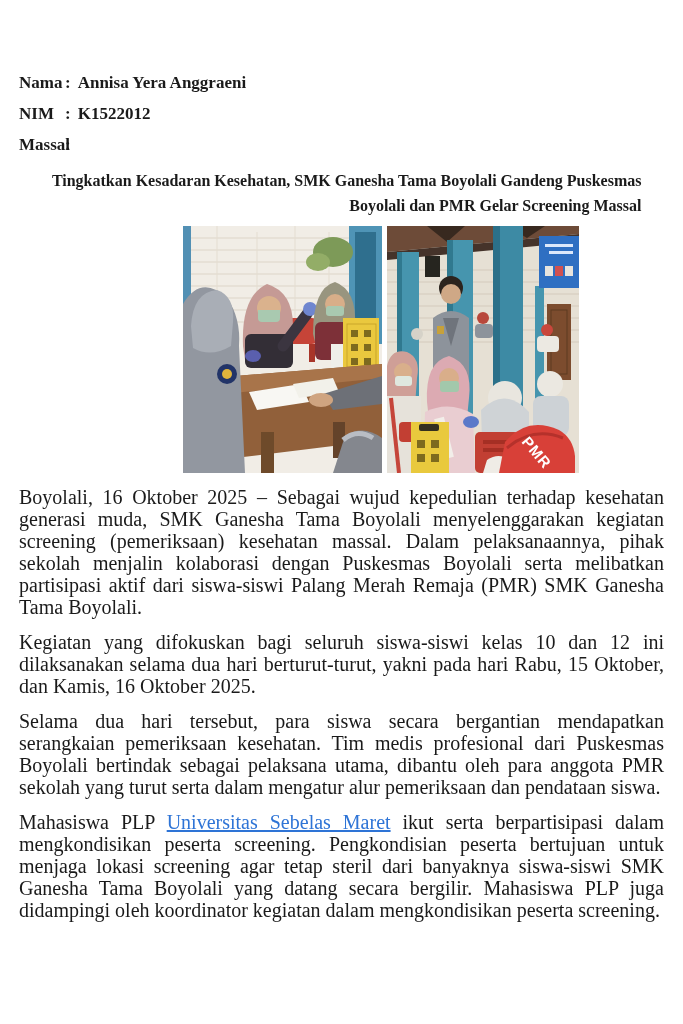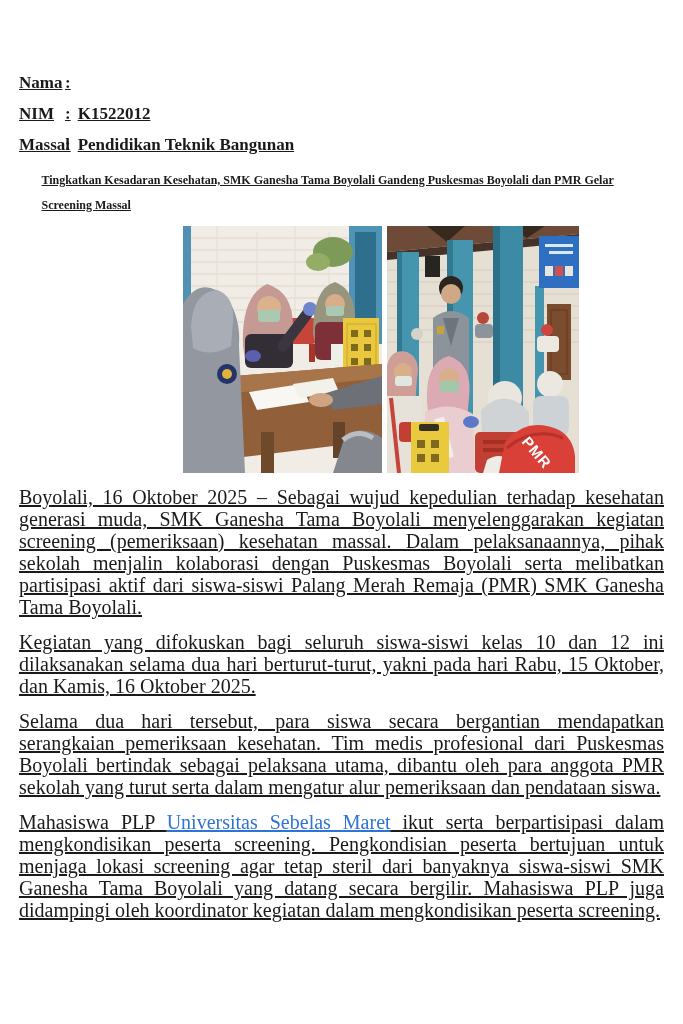--- a/index.html
+++ b/index.html
@@ -5,55 +5,54 @@
   * { box-sizing: border-box; }
   html,body { margin:0; padding:0; background:#ffffff; }
   .page {
     width: 683px; height: 1024px;
     background: #ffffff;
     font-family: "Liberation Serif", "DejaVu Serif", serif;
     color: #1a1a1a;
     padding: 72px 19px 0 19px;
     overflow: hidden;
     position: relative;
-    text-decoration: underline;
   }
   .hdr-row { display: flex; font-weight: bold; font-size: 17px; line-height: 22px; margin-bottom: 9px; }
   .hdr-label { width: 46px; flex: 0 0 46px; }
   .hdr-colon { flex: 0 0 auto; }
   .hdr-value { margin-left: 7px; }
   .title {
-    font-size: 12px; font-weight: bold; text-align: left;
+    font-size: 16px; font-weight: bold; text-align: right;
     line-height: 25px; margin: 12px auto 0 auto; max-width: 600px;
   }
   .photos { display: flex; gap: 5px; margin: 8px 0 0 164px; }
   .photo { display:block; flex: 0 0 auto; }
   .article { margin-top: 13px; font-size: 20px; line-height: 22px; text-align: justify; }
   .article p { margin: 0 0 13px 0; }
   .doclink { color: #2e74d6; text-decoration: underline; cursor: pointer; }
 </style>
 </head>
 <body>
 
 <div class="page">
 
   <div>
     <div class="hdr-row">
       <span class="hdr-label">Nama</span>
         <span class="hdr-colon">:</span>
+        <span class="hdr-value">Annisa Yera Anggraeni</span>
     </div>
     <div class="hdr-row">
       <span class="hdr-label">NIM</span>
         <span class="hdr-colon">:</span>
         <span class="hdr-value">K1522012</span>
     </div>
     <div class="hdr-row">
       <span class="hdr-label">Massal</span>
         <span class="hdr-colon">:</span>
-        <span class="hdr-value">Pendidikan Teknik Bangunan</span>
     </div>
   </div>
 
   <div class="title">Tingkatkan Kesadaran Kesehatan, SMK Ganesha Tama Boyolali Gandeng Puskesmas Boyolali dan PMR Gelar Screening Massal</div>
 
   <div class="photos">
 
     <svg class="photo" width="199" height="247" viewBox="0 0 199 247" role="img">
       <rect width="199" height="247" fill="#f1ede6"></rect>
       <path d="M0 12H199M0 24H199M0 36H199M0 48H199M0 60H199M0 72H199M0 84H199M0 96H199" stroke="#ddd5c8" stroke-width="1.2" fill="none"></path>

